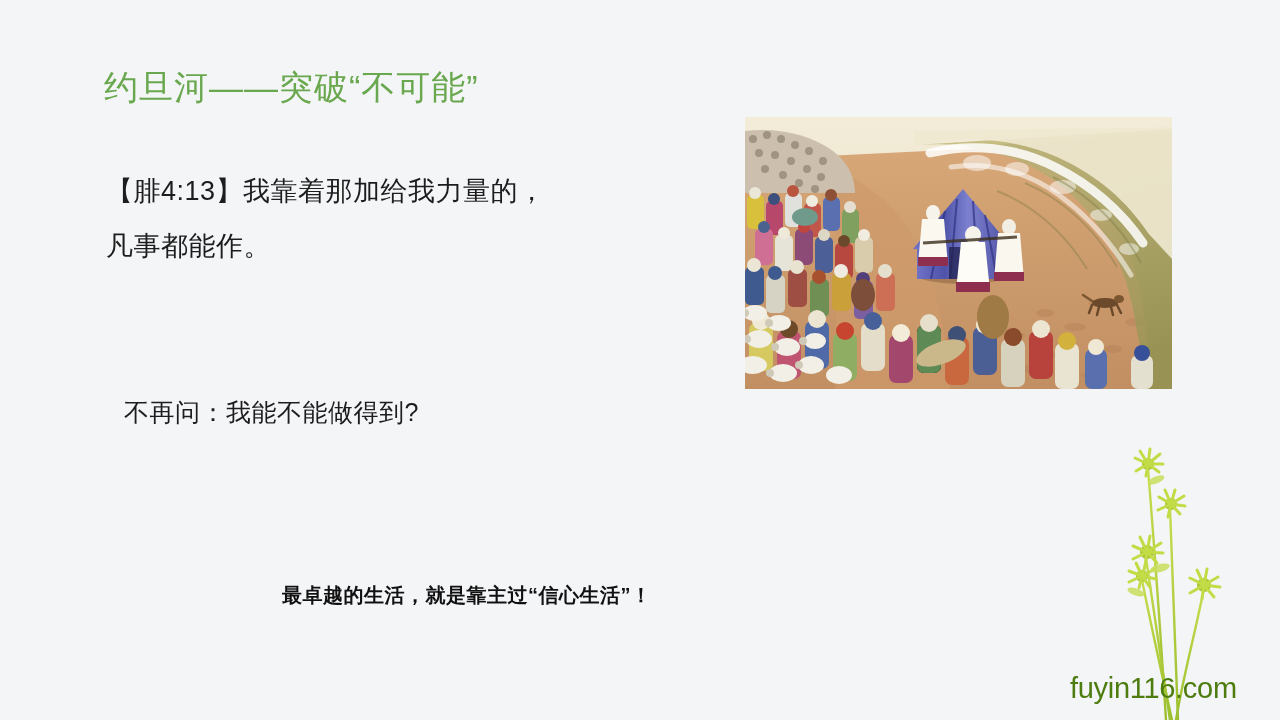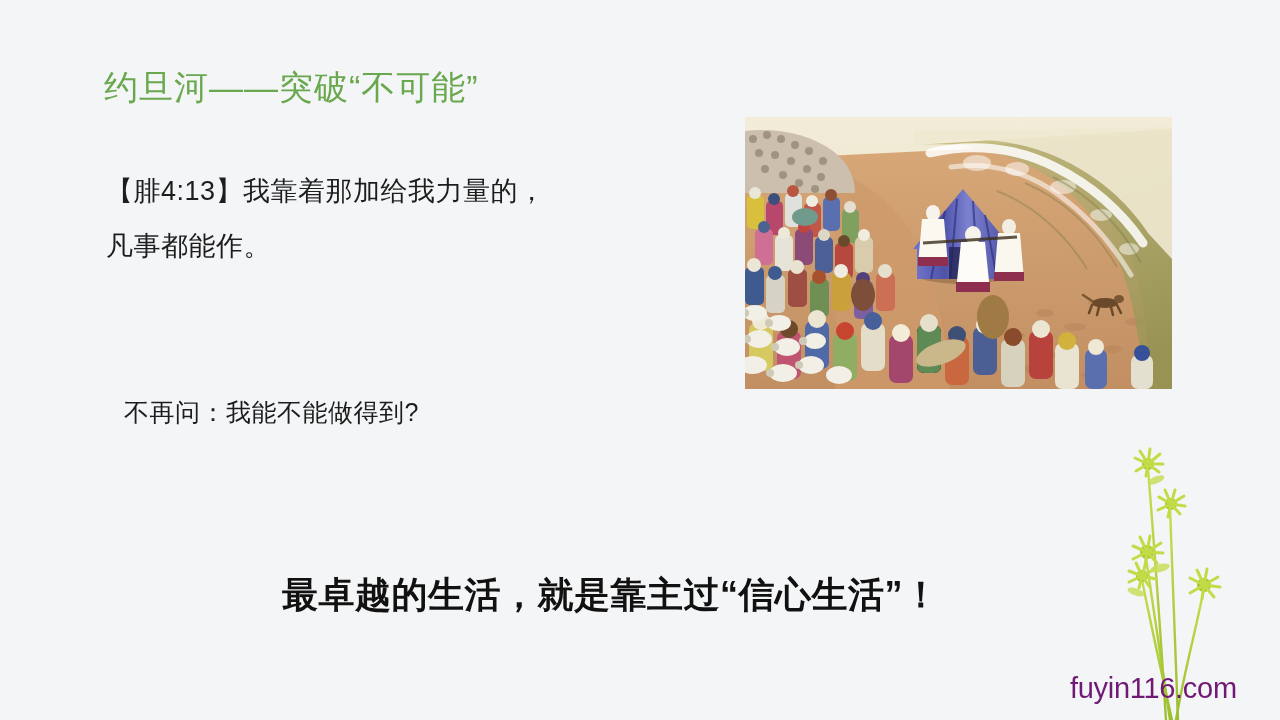--- a/index.html
+++ b/index.html
@@ -77,21 +77,21 @@
   #question-list .q-line {
     display: block;
     white-space: nowrap;
   }
 
   
   #conclusion {
     position: absolute;
     left: 282px;
     top: 572px;
-    font-size: 36px;
+    font-size: 20px;
     line-height: 46px;
     font-weight: bold;
     color: #111111;
     letter-spacing: 0.5px;
     white-space: nowrap;
   }
 
   
   #illustration {
     position: absolute;
@@ -123,21 +123,21 @@
     height: 100%;
   }
 
   
   #watermark {
     position: absolute;
     left: 1070px;
     top: 670px;
     font-size: 29px;
     line-height: 36px;
-    color: #701a75;
+    color: #4d7c0f;
     letter-spacing: -0.3px;
     white-space: nowrap;
   }
 </style>
 </head>
 <body>
 
 <div id="slide">
 
   <div id="slide-title">约旦河——突破“不可能”</div>

